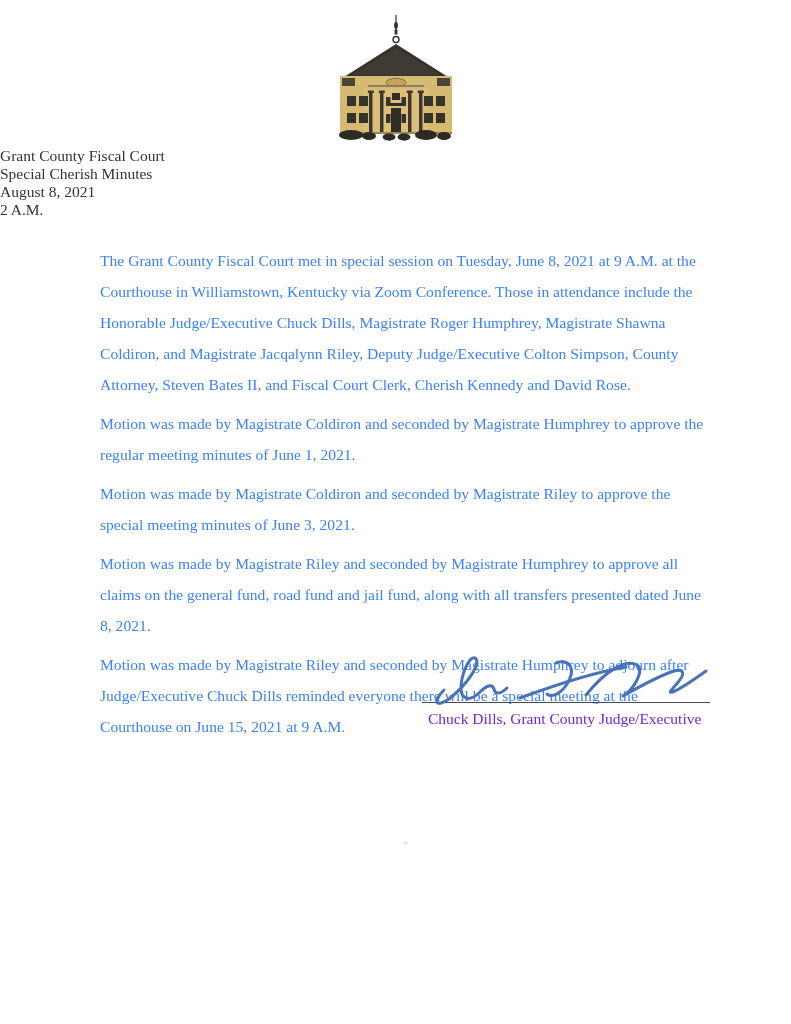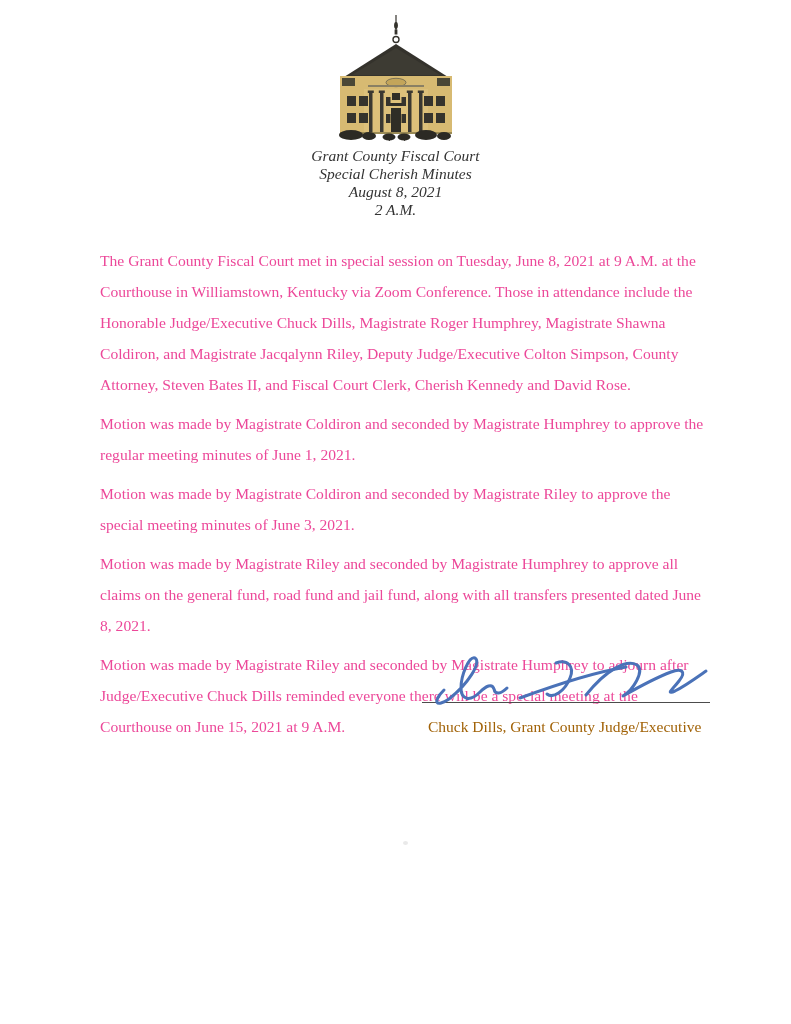--- a/index.html
+++ b/index.html
@@ -16,55 +16,54 @@
     position: absolute;
     top: 13px;
     left: 50%;
     transform: translateX(-50%);
   }
   .header-block {
     position: absolute;
     top: 147px;
     left: 0;
     width: 100%;
-    text-align: center;
+    text-align: left;
     font-size: 15.5px;
     line-height: 18px;
     color: #333333;
-    font-style: italic;
   }
   .content {
     position: absolute;
     top: 245px;
     left: 100px;
     width: 606px;
     font-size: 15.6px;
     line-height: 31px;
     text-align: left;
-    color: #ec4899;
+    color: #3b82f6;
   }
   .content p { margin: 0 0 8px 0; }
   .sig-block {
     position: absolute;
     top: 650px;
     left: 422px;
     width: 292px;
   }
   .sig-art { display: block; margin-left: 6px; }
   .sig-line {
     border-top: 1.5px solid #4c4c4c;
     width: 288px;
     height: 0;
     margin-top: -6px;
   }
   .sig-caption {
-    margin-top: 15px;
+    margin-top: 7px;
     padding-left: 6px;
     font-size: 15.5px;
-    color: #a16207;
+    color: #6d28d9;
     white-space: nowrap;
   }
   .scan-artifact {
     position: absolute;
     top: 841px;
     left: 403px;
     width: 5px;
     height: 4px;
     background: #e9e9e9;
     border-radius: 50%;

